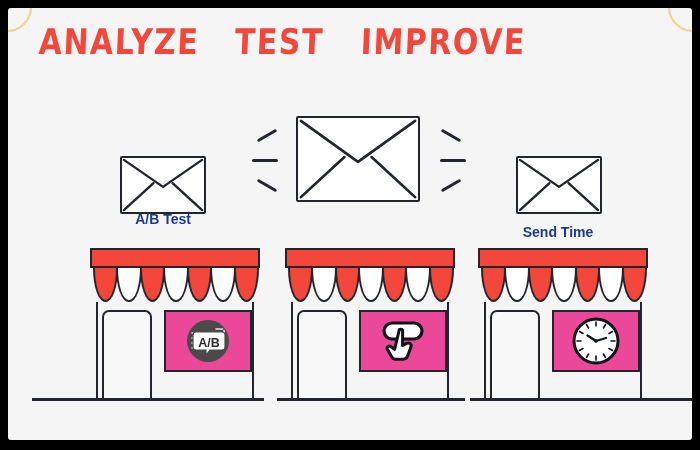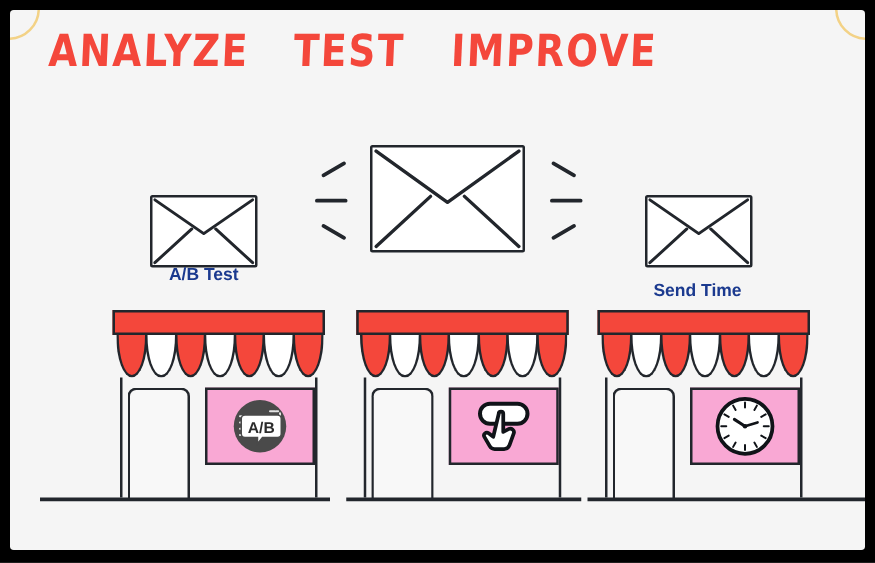--- a/index.html
+++ b/index.html
@@ -172,21 +172,21 @@
     background: #f8f8f8;
   }
   .window {
     position: absolute;
     left: 74px;
     top: 62px;
     width: 88px;
     height: 62px;
     box-sizing: border-box;
     border: 2.5px solid #22262c;
-    background: #f9a8d4;
+    background: #ec4899;
     display: flex;
     align-items: center;
     justify-content: center;
   }
   .ground {
     position: absolute;
     left: -10px;
     top: 150px;
     width: 190px;
     height: 2.5px;

